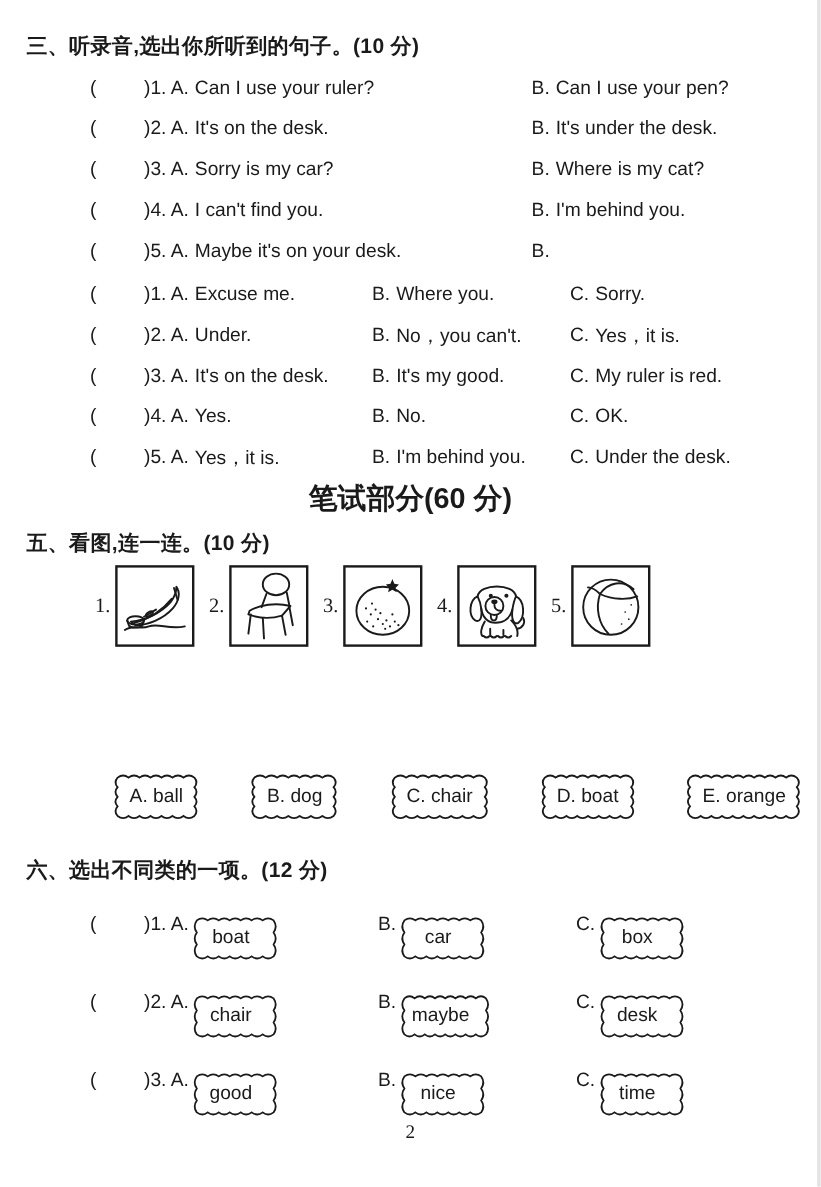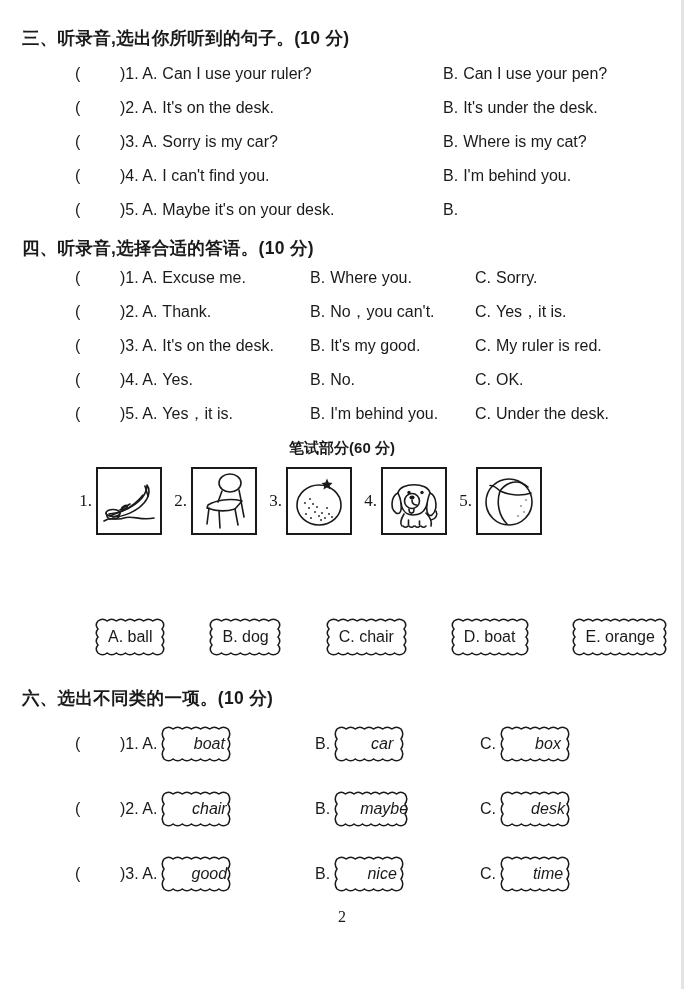--- a/index.html
+++ b/index.html
@@ -13,35 +13,35 @@
   .sec-title{
     margin-left:22px;font-size:17.5px;font-weight:700;height:22px;line-height:22px;
     letter-spacing:.3px;white-space:nowrap;
   }
   .qrows{margin-top:8px;}
   .qrow{display:grid;height:34px;align-items:center;margin-left:75px;font-size:16px;white-space:nowrap;}
   .g3{grid-template-columns:45px 323px auto;}
   .g4{grid-template-columns:45px 190px 165px auto;}
   .cell{display:flex;gap:5px;align-items:center;}
   .mt10{margin-top:10px;} .mt14{margin-top:14px;} .mt2{margin-top:2px;}
-  .center-head{text-align:center;font-size:15px;font-weight:700;margin-top:6px;height:22px;line-height:22px;}
+  .center-head{text-align:center;font-size:24px;font-weight:700;margin-top:6px;height:22px;line-height:22px;}
   
   .pics{display:flex;margin-left:70px;margin-top:8px;gap:3px;align-items:center;}
   .pic-unit{display:flex;align-items:center;gap:4px;}
   .pnum{font-family:"Liberation Serif","DejaVu Serif",serif;font-size:17px;width:22px;text-align:right;}
   .pic-box{width:62px;height:64px;border:2px solid #1a1a1a;display:flex;align-items:center;justify-content:center;background:#fff;}
   .pic-box svg{display:block;}
   .line{fill:none;stroke:#1a1a1a;stroke-width:1.6;stroke-linecap:round;stroke-linejoin:round;}
   .fillink{fill:#1a1a1a;stroke:none;}
   
   .wavy{position:relative;display:inline-flex;align-items:center;justify-content:center;
-        padding:9px 12px;font-size:16px;white-space:nowrap;}
+        padding:9px 12px;font-size:16px;white-space:nowrap;margin-top:23px;}
   .wavy svg{position:absolute;left:0;top:0;pointer-events:none;overflow:visible;}
   .words{display:flex;margin-left:96px;margin-top:84px;gap:46px;align-items:center;}
-  .wbox6{min-width:44px;padding:8px 25px;justify-content:center;font-style:italic;}
+  .wbox6{min-width:44px;padding:8px 8px;justify-content:center;}
   .srow{display:grid;grid-template-columns:45px 195px 165px auto;margin-left:75px;height:65px;align-items:center;font-size:16px;white-space:nowrap;}
   .pageno{text-align:center;font-family:"Liberation Serif","DejaVu Serif",serif;font-size:16px;margin-top:2px;}
 </style>
 </head>
 <body>
 
 <div class="page">
 
   <div class="sec-title">三、听录音,选出你所听到的句子。(10 分)</div>
   <div class="qrows">
@@ -94,42 +94,41 @@
       <span class="cell">
           <span>)5. A.</span>
           <span>Maybe it's on your desk.</span>
         </span>
       <span class="cell">
           <span>B.</span>
         </span>
     </div>
   </div>
 
-  <div class="sec-title mt10">四、听录音,选择合适的答语。(10 分)</div>
   <div class="qrows mt2">
     <div class="qrow g4">
       <span>(</span>
       <span class="cell">
           <span>)1. A.</span>
           <span>Excuse me.</span>
         </span>
       <span class="cell">
           <span>B.</span>
           <span>Where you.</span>
         </span>
       <span class="cell">
           <span>C.</span>
           <span>Sorry.</span>
         </span>
     </div>
     <div class="qrow g4">
       <span>(</span>
       <span class="cell">
           <span>)2. A.</span>
-          <span>Thank.</span>
+          <span>Under.</span>
         </span>
       <span class="cell">
           <span>B.</span>
           <span>No，you can't.</span>
         </span>
       <span class="cell">
           <span>C.</span>
           <span>Yes，it is.</span>
         </span>
     </div>
@@ -175,20 +174,21 @@
         </span>
       <span class="cell">
           <span>C.</span>
           <span>Under the desk.</span>
         </span>
     </div>
   </div>
 
   <div class="center-head">笔试部分(60 分)</div>
 
+  <div class="sec-title mt14">五、看图,连一连。(10 分)</div>
 
   <div class="pics">
     <div class="pic-unit">
       <span class="pnum">1.</span>
       <span class="pic-box">
         <svg width="56" height="58" viewBox="0 0 56 58">
           <path class="line" d="M3 49 C 10 44, 16 49, 23 46 C 31 43, 40 49, 53 46"></path>
           <path class="line" d="M46 13 C 49 17, 49 24, 43 31 C 35 40, 22 45, 12 45 L 8 42 C 20 41, 33 35, 41 26 C 45 21, 46 17, 46 13 Z"></path>
           <path class="line" d="M11 43 C 22 40, 34 33, 42 23"></path>
           <path class="line" d="M44 14 L 47 24"></path>
@@ -288,21 +288,21 @@
           <path d="M 2 2 Q 6.7 -1.5 11.4 2.0 Q 16.1 -1.5 20.8 2.0 Q 25.4 -1.5 30.1 2.0 Q 34.8 -1.5 39.5 2.0 Q 44.2 -1.5 48.9 2.0 Q 53.6 -1.5 58.3 2.0 Q 62.9 -1.5 67.6 2.0 Q 72.3 -1.5 77.0 2.0 Q 80.5 6.0 77.0 10.0 Q 80.5 14.0 77.0 18.0 Q 80.5 22.0 77.0 26.0 Q 80.5 30.0 77.0 34.0 Q 72.3 37.5 67.6 34.0 Q 62.9 37.5 58.3 34.0 Q 53.6 37.5 48.9 34.0 Q 44.2 37.5 39.5 34.0 Q 34.8 37.5 30.1 34.0 Q 25.4 37.5 20.8 34.0 Q 16.1 37.5 11.4 34.0 Q 6.7 37.5 2.0 34.0 Q -1.5 30.0 2.0 26.0 Q -1.5 22.0 2.0 18.0 Q -1.5 14.0 2.0 10.0 Q -1.5 6.0 2.0 2.0 Z" fill="none" stroke="#1a1a1a" stroke-width="1.5"></path>
         </svg></span>
     <span class="wavy">D. boat<svg width="76" height="36">
           <path d="M 2 2 Q 6.5 -1.5 11.0 2.0 Q 15.5 -1.5 20.0 2.0 Q 24.5 -1.5 29.0 2.0 Q 33.5 -1.5 38.0 2.0 Q 42.5 -1.5 47.0 2.0 Q 51.5 -1.5 56.0 2.0 Q 60.5 -1.5 65.0 2.0 Q 69.5 -1.5 74.0 2.0 Q 77.5 6.0 74.0 10.0 Q 77.5 14.0 74.0 18.0 Q 77.5 22.0 74.0 26.0 Q 77.5 30.0 74.0 34.0 Q 69.5 37.5 65.0 34.0 Q 60.5 37.5 56.0 34.0 Q 51.5 37.5 47.0 34.0 Q 42.5 37.5 38.0 34.0 Q 33.5 37.5 29.0 34.0 Q 24.5 37.5 20.0 34.0 Q 15.5 37.5 11.0 34.0 Q 6.5 37.5 2.0 34.0 Q -1.5 30.0 2.0 26.0 Q -1.5 22.0 2.0 18.0 Q -1.5 14.0 2.0 10.0 Q -1.5 6.0 2.0 2.0 Z" fill="none" stroke="#1a1a1a" stroke-width="1.5"></path>
         </svg></span>
     <span class="wavy">E. orange<svg width="93" height="36">
           <path d="M 2 2 Q 6.5 -1.5 10.9 2.0 Q 15.3 -1.5 19.8 2.0 Q 24.3 -1.5 28.7 2.0 Q 33.1 -1.5 37.6 2.0 Q 42.0 -1.5 46.5 2.0 Q 51.0 -1.5 55.4 2.0 Q 59.9 -1.5 64.3 2.0 Q 68.8 -1.5 73.2 2.0 Q 77.7 -1.5 82.1 2.0 Q 86.5 -1.5 91.0 2.0 Q 94.5 6.0 91.0 10.0 Q 94.5 14.0 91.0 18.0 Q 94.5 22.0 91.0 26.0 Q 94.5 30.0 91.0 34.0 Q 86.5 37.5 82.1 34.0 Q 77.7 37.5 73.2 34.0 Q 68.8 37.5 64.3 34.0 Q 59.9 37.5 55.4 34.0 Q 51.0 37.5 46.5 34.0 Q 42.0 37.5 37.6 34.0 Q 33.1 37.5 28.7 34.0 Q 24.3 37.5 19.8 34.0 Q 15.3 37.5 10.9 34.0 Q 6.5 37.5 2.0 34.0 Q -1.5 30.0 2.0 26.0 Q -1.5 22.0 2.0 18.0 Q -1.5 14.0 2.0 10.0 Q -1.5 6.0 2.0 2.0 Z" fill="none" stroke="#1a1a1a" stroke-width="1.5"></path>
         </svg></span>
   </div>
 
-  <div class="sec-title" style="margin-top:32px;">六、选出不同类的一项。(10 分)</div>
+  <div class="sec-title" style="margin-top:32px;">六、选出不同类的一项。(12 分)</div>
   <div class="qrows mt2">
     <div class="srow">
       <span>(</span>
       <span class="cell">
           <span>)1. A.</span>
           <span class="wavy wbox6">boat<svg width="68" height="34">
               <path d="M 2 2 Q 6.6 -1.5 11.1 2.0 Q 15.7 -1.5 20.3 2.0 Q 24.9 -1.5 29.4 2.0 Q 34.0 -1.5 38.6 2.0 Q 43.1 -1.5 47.7 2.0 Q 52.3 -1.5 56.9 2.0 Q 61.4 -1.5 66.0 2.0 Q 69.5 7.0 66.0 12.0 Q 69.5 17.0 66.0 22.0 Q 69.5 27.0 66.0 32.0 Q 61.4 35.5 56.9 32.0 Q 52.3 35.5 47.7 32.0 Q 43.1 35.5 38.6 32.0 Q 34.0 35.5 29.4 32.0 Q 24.9 35.5 20.3 32.0 Q 15.7 35.5 11.1 32.0 Q 6.6 35.5 2.0 32.0 Q -1.5 27.0 2.0 22.0 Q -1.5 17.0 2.0 12.0 Q -1.5 7.0 2.0 2.0 Z" fill="none" stroke="#1a1a1a" stroke-width="1.5"></path>
             </svg></span>
         </span>
       <span class="cell">

